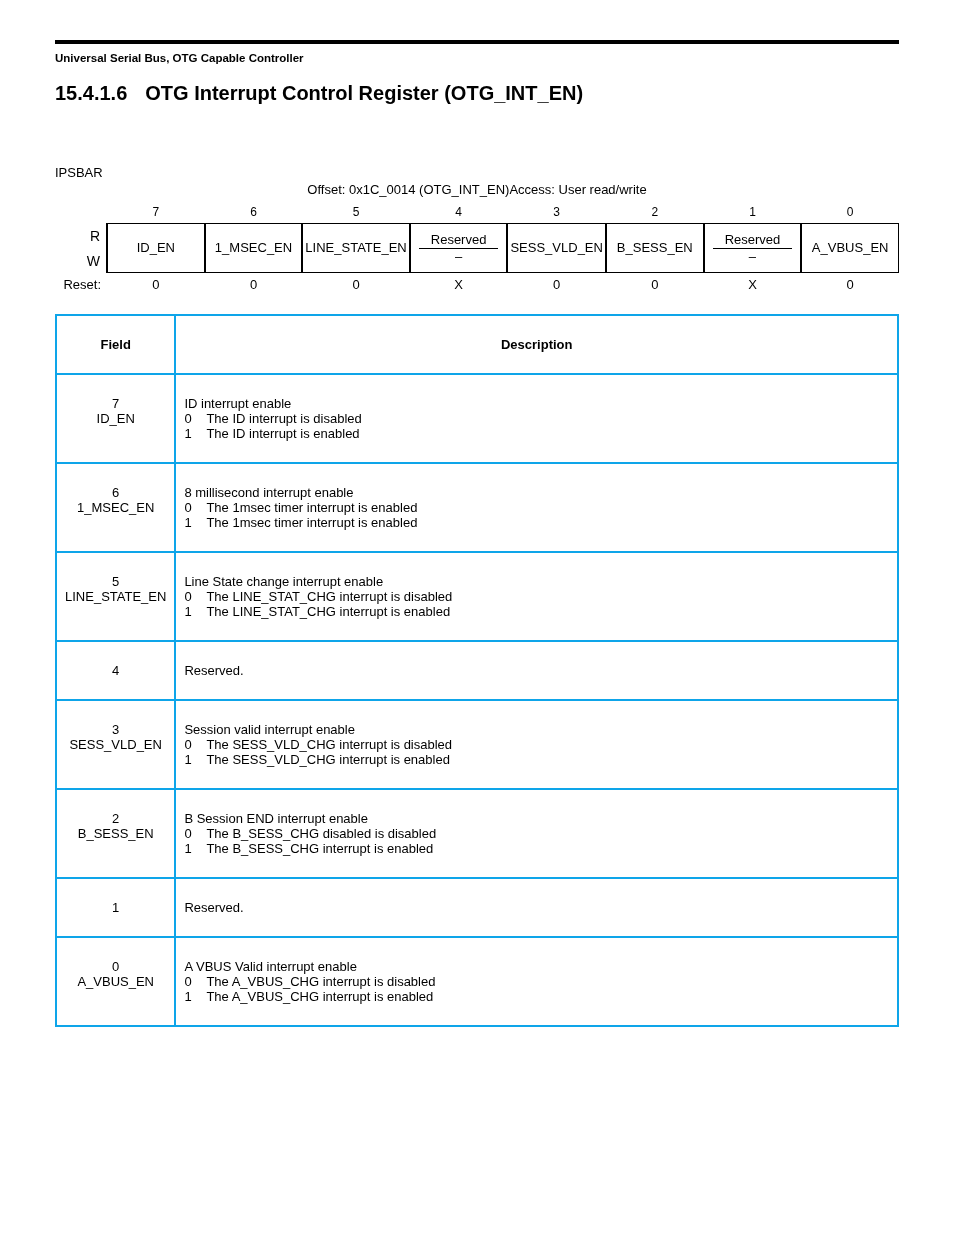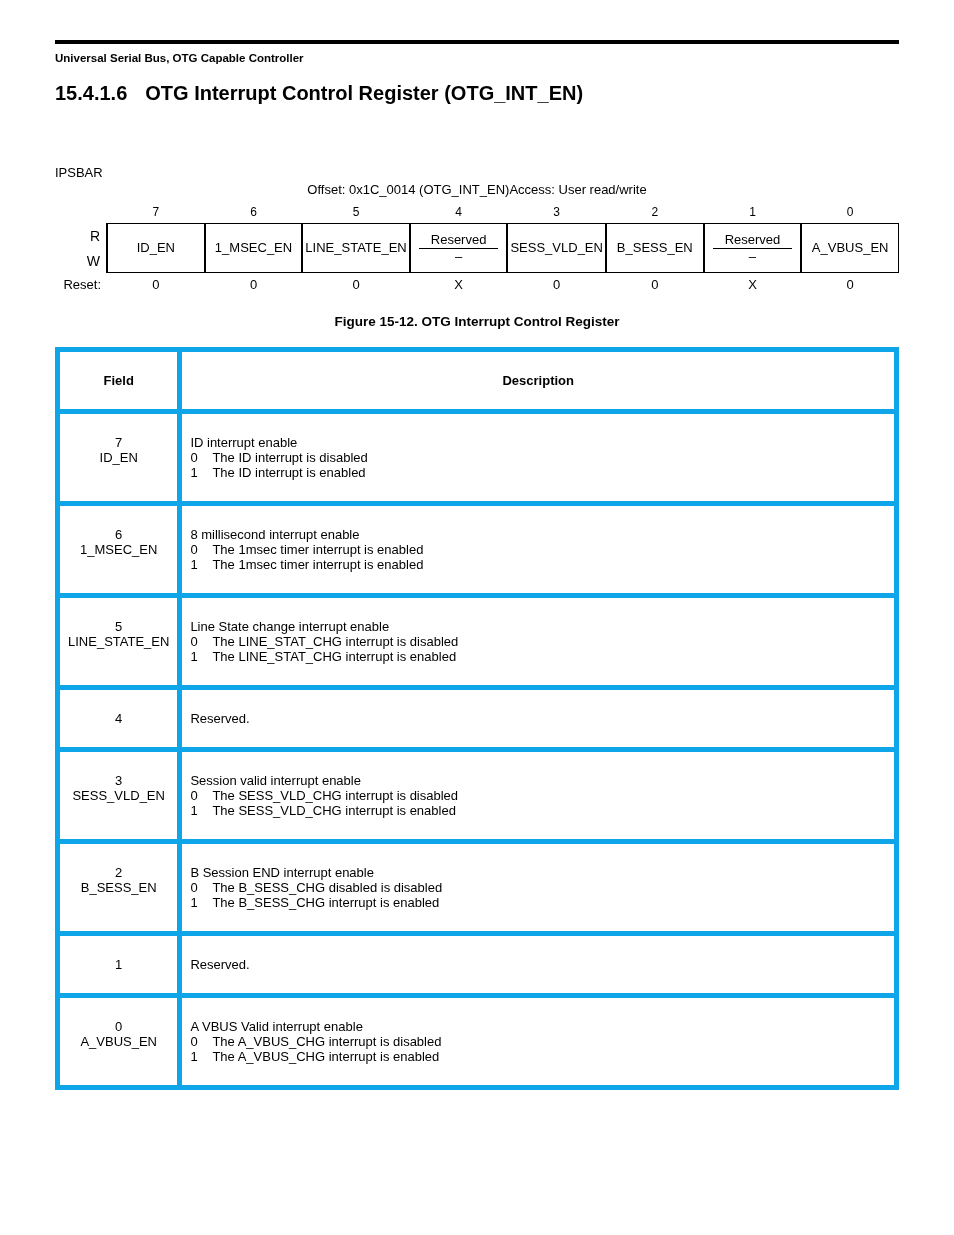--- a/index.html
+++ b/index.html
@@ -81,21 +81,21 @@
     font-weight: bold;
     font-size: 13.5px;
     margin: 10px 0 18px 0;
   }
   table.desc {
     width: 100%;
     border-collapse: collapse;
     font-size: 13px;
   }
   table.desc th, table.desc td {
-    border: 5px solid #0ea5e9;
+    border: 2px solid #0ea5e9;
     padding: 21px 8px;
     vertical-align: top;
   }
   table.desc th {
     font-weight: bold;
     text-align: center;
   }
   table.desc td.field-col {
     text-align: center;
     width: 100px;
@@ -177,21 +177,20 @@
       <div class="lbl">0</div>
       <div class="lbl">0</div>
       <div class="lbl">X</div>
       <div class="lbl">0</div>
       <div class="lbl">0</div>
       <div class="lbl">X</div>
       <div class="lbl">0</div>
     </div>
   </div>
 
-  <div class="fig-caption">Figure 15-12. OTG Interrupt Control Register</div>
 
   <table class="desc">
     <thead>
       <tr>
         <th>Field</th>
         <th>Description</th>
       </tr>
     </thead>
     <tbody id="desc-body">
         <tr>

